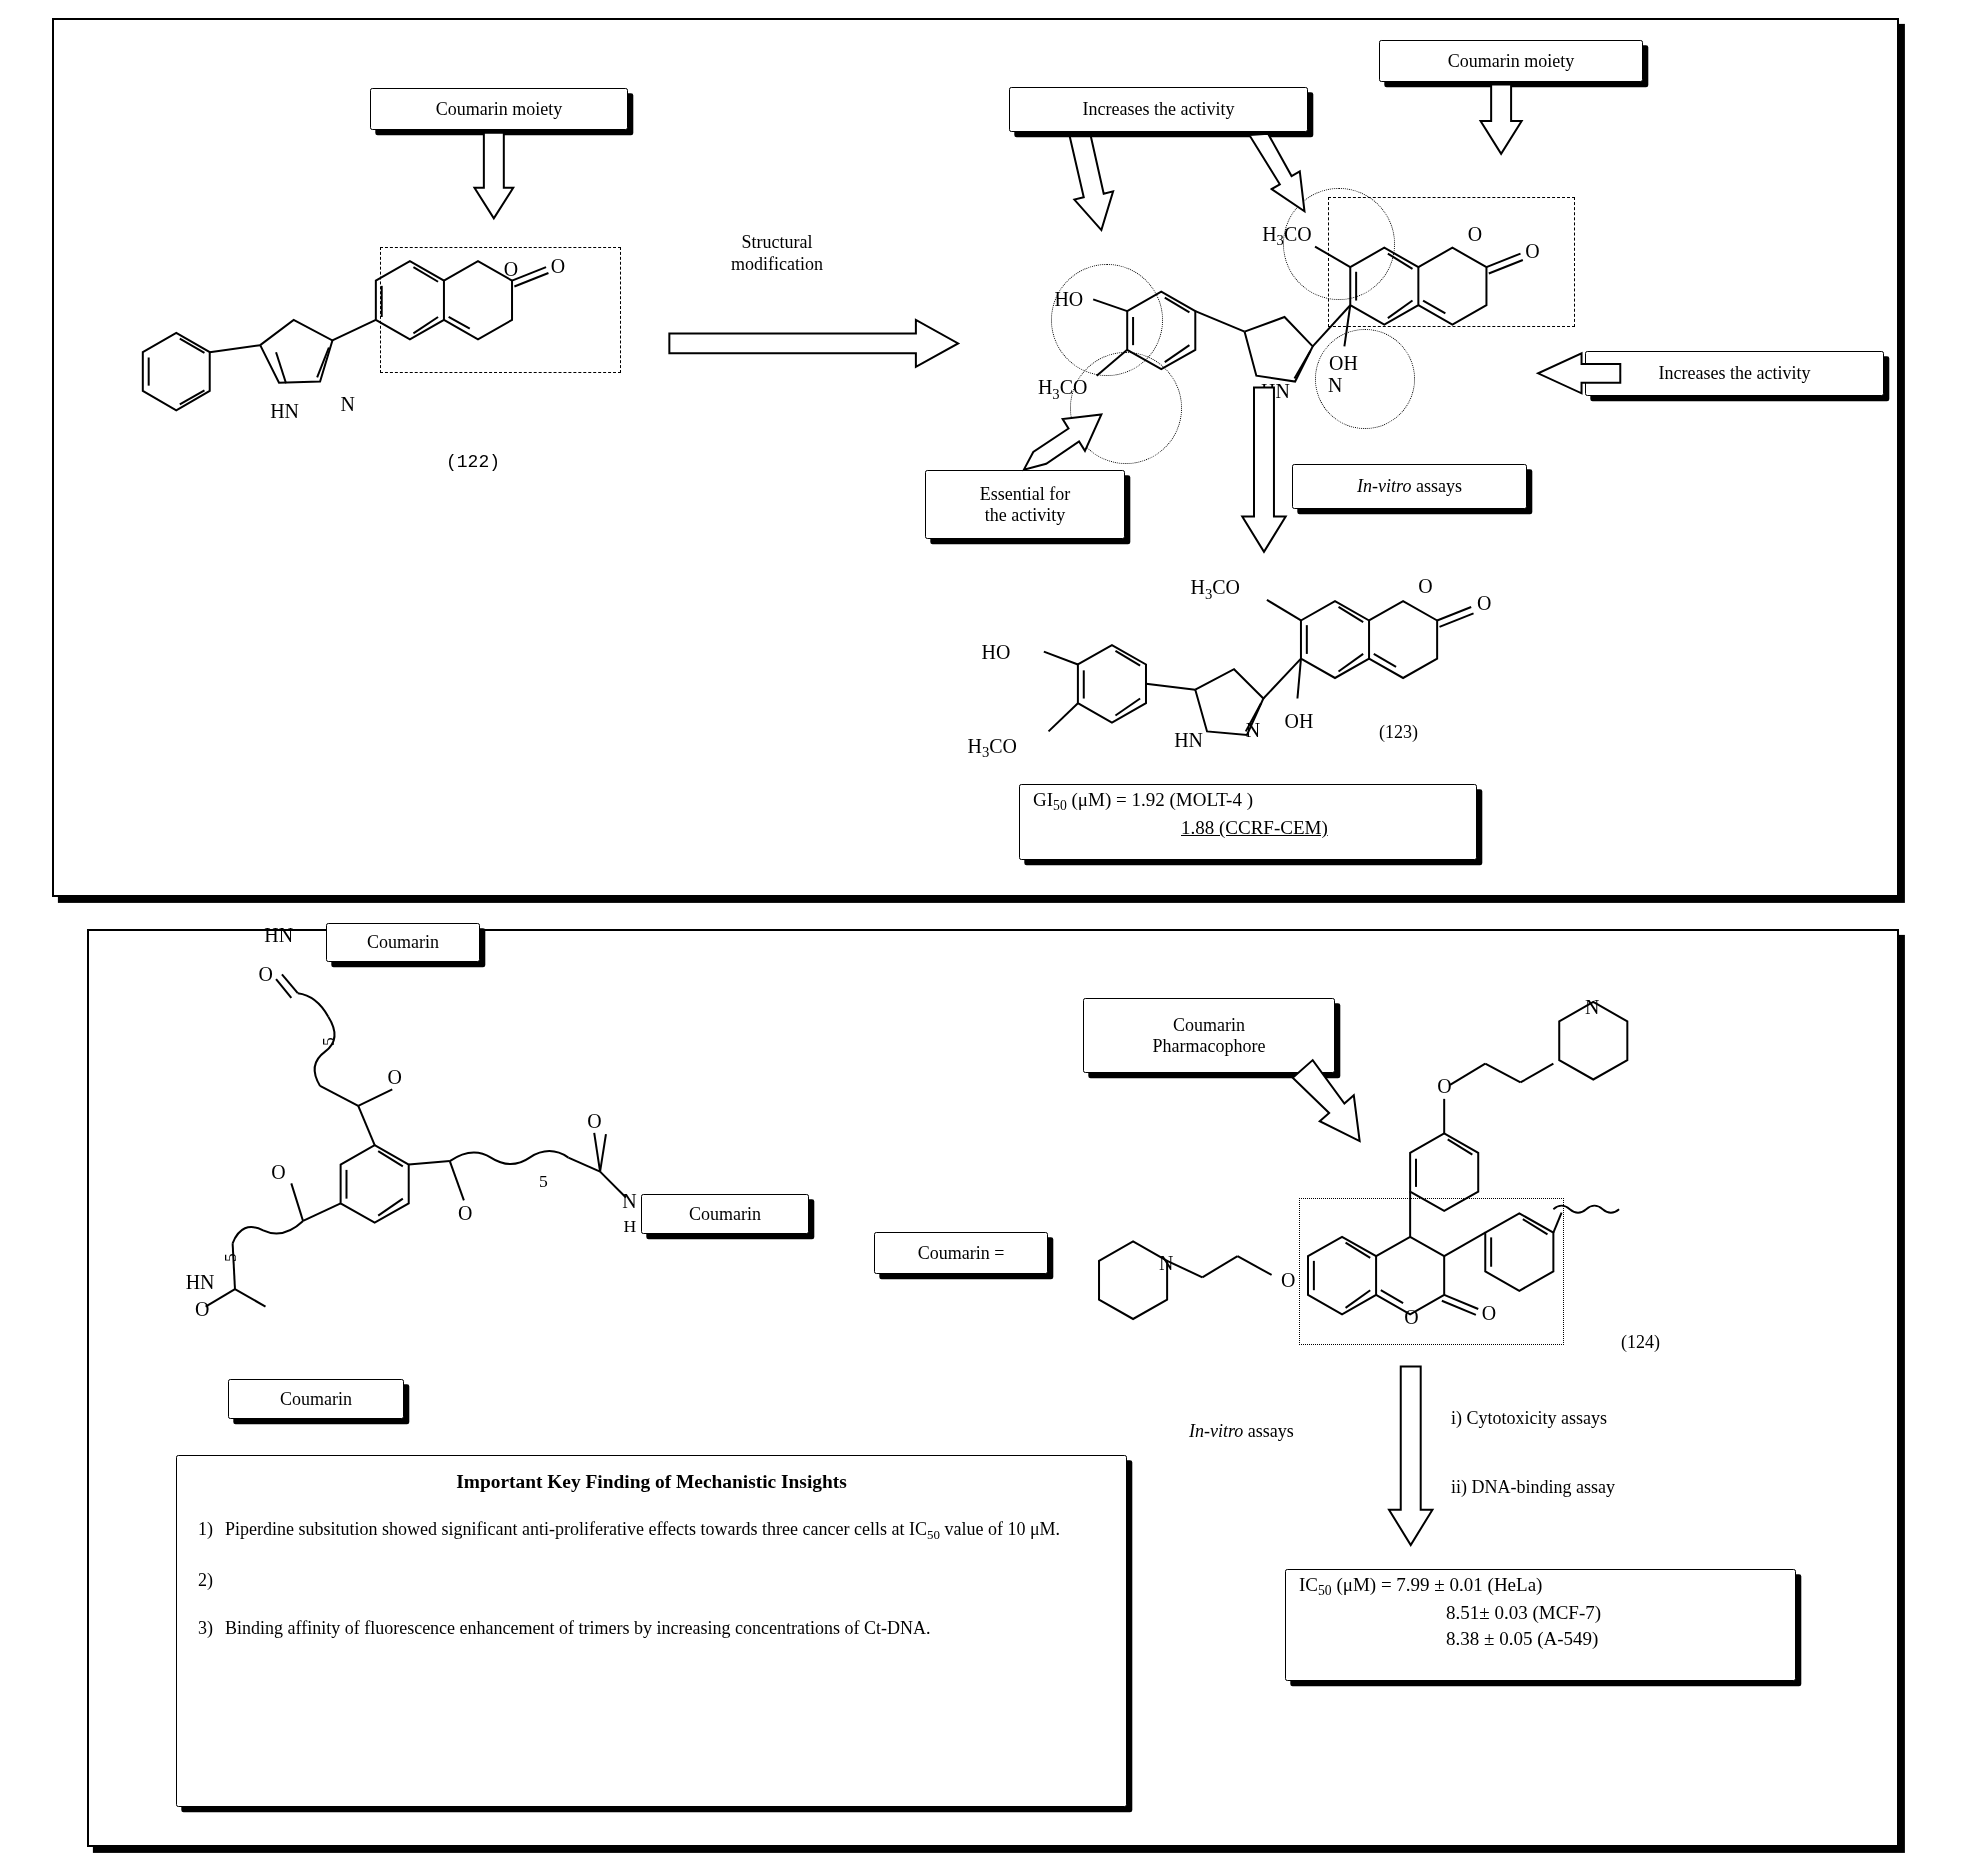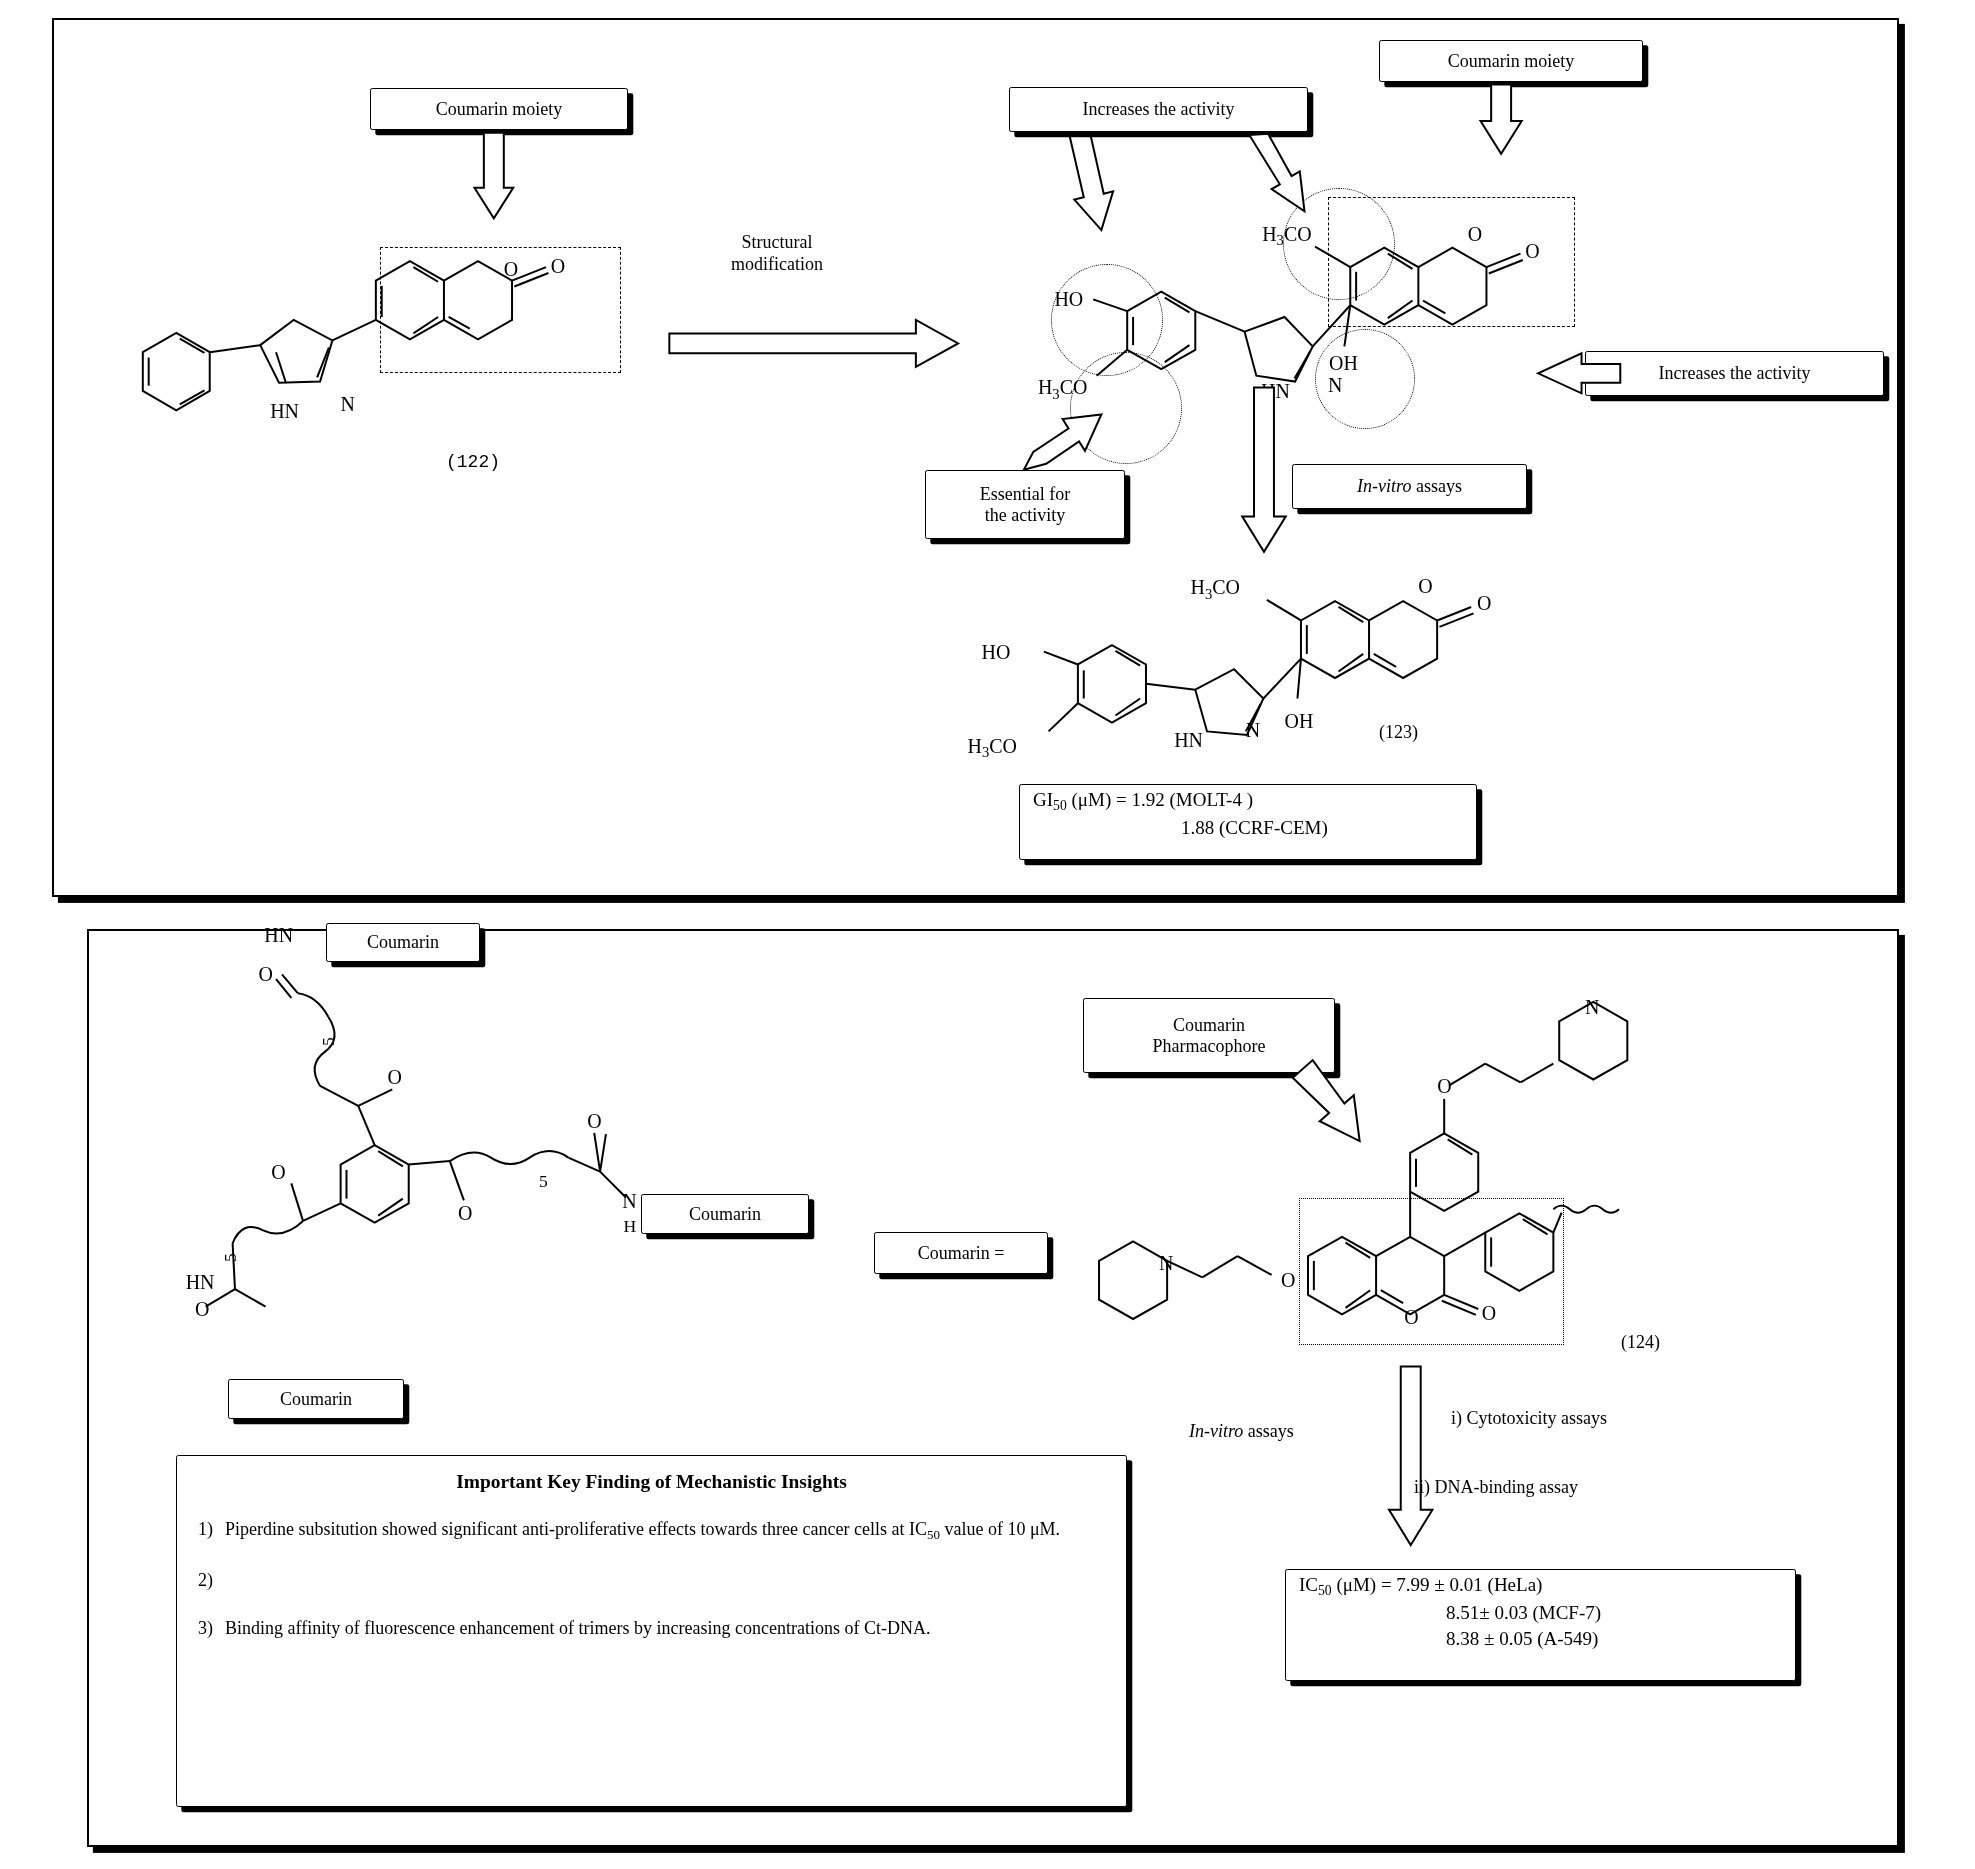--- a/index.html
+++ b/index.html
@@ -183,21 +183,21 @@
     <text x="2028" y="1012">H<tspan font-size="25" dy="8">3</tspan><tspan dy="-8">CO</tspan></text>
     <text x="2188" y="1240">OH</text>
     <text x="2416" y="1010">O</text>
     <text x="2516" y="1040">O</text>
   </g>
 </svg>
 <div class="plain" style="left:1379px;top:722px;">(123)</div>
 
 <div class="resbox" style="left:1019px;top:784px;width:458px;height:76px;">
   <div>GI<span class="sub">50</span> (μM) =  1.92 (MOLT-4 )</div>
-  <div style="padding-left:148px;">1.88 (CCRF-CEM)</div>
+  <div style="padding-left:148px;text-decoration:underline;">1.88 (CCRF-CEM)</div>
 </div>
 
 <div class="panel" style="left:87px;top:929px;width:1808px;height:914px;"></div>
 
 <svg width="1975" height="1869" viewBox="0 0 3364 3184">
   <g stroke="#000" stroke-width="3.4" fill="none">
 
     <polygon points="580,2050 580,1984 638,1951 696,1984 696,2050 638,2083"></polygon>
     <line x1="590" y1="2042" x2="590" y2="1993"></line>
     <line x1="644" y1="1961" x2="686" y2="1987"></line>
@@ -302,21 +302,21 @@
   </g>
 </svg>
 <div class="dashed" style="left:1299px;top:1198px;width:265px;height:147px;border-style:dotted;"></div>
 <div class="plain" style="left:1602px;top:1332px;margin-left:19px;">(124)</div>
 
 <div class="plain" style="left:1177px;top:1421px;margin-left:12px;"><span class="it">In-vitro</span> assays</div>
 <svg width="1975" height="1869" viewBox="0 0 3364 3184">
   <polygon points="2386,2328 2420,2328 2420,2572 2440,2572 2403,2632 2366,2572 2386,2572" fill="#fff" stroke="#000" stroke-width="3.4"></polygon>
 </svg>
 <div class="plain" style="left:1451px;top:1408px;">i) Cytotoxicity assays</div>
-<div class="plain" style="left:1414px;top:1477px;">ii) DNA-binding assay</div>
+<div class="plain" style="left:1451px;top:1477px;">ii) DNA-binding assay</div>
 
 <div class="resbox" style="left:1285px;top:1569px;width:511px;height:112px;">
   <div>IC<span class="sub">50</span> (μM) =  7.99 ± 0.01 (HeLa)</div>
   <div style="padding-left:147px;">8.51± 0.03 (MCF-7)</div>
   <div style="padding-left:147px;">8.38 ± 0.05 (A-549)</div>
 </div>
 
 <div class="findings" style="left:176px;top:1455px;width:951px;height:352px;padding:15.3px 21px;">
   <h4>Important Key Finding of Mechanistic Insights</h4>
   <div class="fitem" style="margin-top:25px;">

